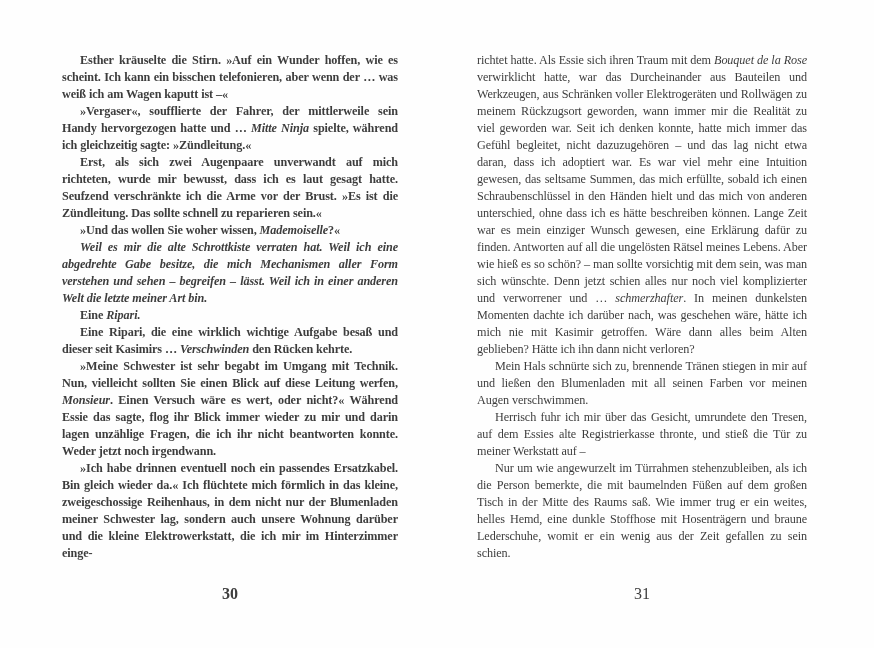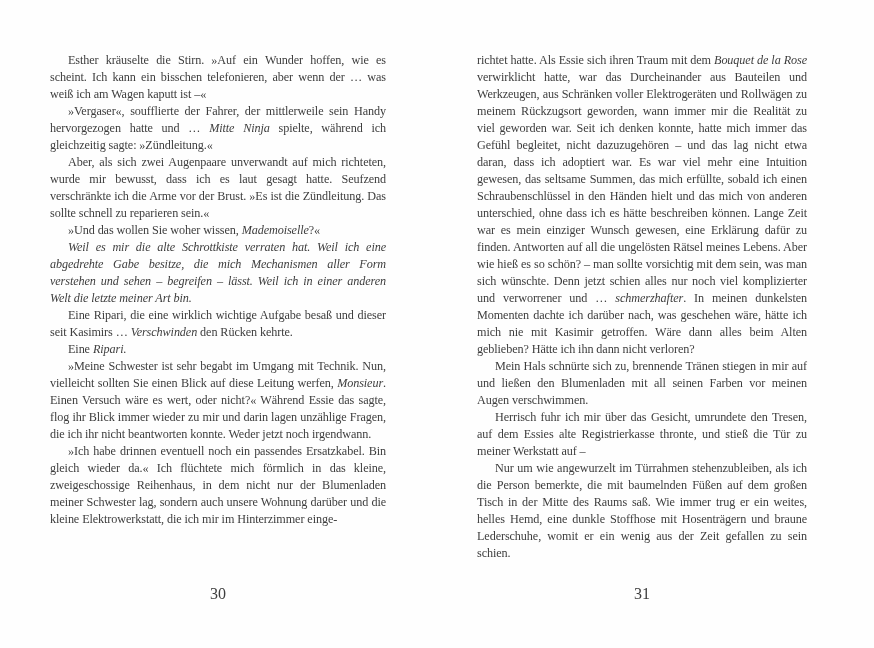--- a/index.html
+++ b/index.html
@@ -17,21 +17,21 @@
   .spread {
     position: relative;
     width: 874px;
     height: 648px;
   }
   .page {
     position: absolute;
     top: 52px;
     height: 560px;
   }
-  .page.left  { left: 50px;  width: 336px; }
+  .page.left  { left: 62px;  width: 336px; font-weight: bold; }
   .page.right { left: 477px; width: 330px; }
   .text p {
     margin: 0;
     font-size: 12.2px;
     line-height: 17px;
     letter-spacing: -0.1px;
     text-align: justify;
     hyphens: auto;
     -webkit-hyphens: auto;
   }
@@ -49,25 +49,25 @@
 </style>
 </head>
 <body>
 
 <div class="spread">
 
   <section class="page left" lang="de">
     <div class="text">
         <p class="indent"><span>Esther kräuselte die Stirn. »Auf ein Wunder hoffen, wie es scheint. Ich kann ein bisschen telefonieren, aber wenn der … was weiß ich am Wagen kaputt ist –«</span></p>
         <p class="indent"><span>»Vergaser«, soufflierte der Fahrer, der mittlerweile sein Handy hervorgezogen hatte und … </span><span class="italic">Mitte Ninja</span><span> spielte, während ich gleichzeitig sagte: »Zündleitung.«</span></p>
-        <p class="indent"><span>Aber, als sich zwei Augenpaare unverwandt auf mich richteten, wurde mir bewusst, dass ich es laut gesagt hatte. Seufzend verschränkte ich die Arme vor der Brust. »Es ist die Zündleitung. Das sollte schnell zu reparieren sein.«</span></p>
+        <p class="indent"><span>Erst, als sich zwei Augenpaare unverwandt auf mich richteten, wurde mir bewusst, dass ich es laut gesagt hatte. Seufzend verschränkte ich die Arme vor der Brust. »Es ist die Zündleitung. Das sollte schnell zu reparieren sein.«</span></p>
         <p class="indent"><span>»Und das wollen Sie woher wissen, </span><span class="italic">Mademoiselle</span><span>?«</span></p>
         <p class="indent"><span class="italic">Weil es mir die alte Schrottkiste verraten hat. Weil ich eine abgedrehte Gabe besitze, die mich Mechanismen aller Form verstehen und sehen – begreifen – lässt. Weil ich in einer anderen Welt die letzte meiner Art bin.</span></p>
+        <p class="indent"><span>Eine </span><span class="italic">Ripari.</span></p>
         <p class="indent"><span>Eine Ripari, die eine wirklich wichtige Aufgabe besaß und dieser seit Kasimirs … </span><span class="italic">Verschwinden</span><span> den Rücken kehrte.</span></p>
-        <p class="indent"><span>Eine </span><span class="italic">Ripari.</span></p>
         <p class="indent"><span>»Meine Schwester ist sehr begabt im Umgang mit Technik. Nun, vielleicht sollten Sie einen Blick auf diese Leitung werfen, </span><span class="italic">Monsieur</span><span>. Einen Versuch wäre es wert, oder nicht?« Während Essie das sagte, flog ihr Blick immer wieder zu mir und darin lagen unzählige Fragen, die ich ihr nicht beantworten konnte. Weder jetzt noch irgendwann.</span></p>
         <p class="indent"><span>»Ich habe drinnen eventuell noch ein passendes Ersatzkabel. Bin gleich wieder da.« Ich flüchtete mich förmlich in das kleine, zweigeschossige Reihenhaus, in dem nicht nur der Blumenladen meiner Schwester lag, sondern auch unsere Wohnung darüber und die kleine Elektrowerkstatt, die ich mir im Hinterzimmer einge-</span></p>
       </div>
     <div class="pagenum">30</div>
   </section>
 
   <section class="page right" lang="de">
     <div class="text">
         <p><span>richtet hatte. Als Essie sich ihren Traum mit dem </span><span class="italic">Bouquet de la Rose</span><span> verwirklicht hatte, war das Durcheinander aus Bauteilen und Werkzeugen, aus Schränken voller Elektrogeräten und Rollwägen zu meinem Rückzugsort geworden, wann immer mir die Realität zu viel geworden war. Seit ich denken konnte, hatte mich immer das Gefühl begleitet, nicht dazuzugehören – und das lag nicht etwa daran, dass ich adoptiert war. Es war viel mehr eine Intuition gewesen, das seltsame Summen, das mich erfüllte, sobald ich einen Schraubenschlüssel in den Händen hielt und das mich von anderen unterschied, ohne dass ich es hätte beschreiben können. Lange Zeit war es mein einziger Wunsch gewesen, eine Erklärung dafür zu finden. Antworten auf all die ungelösten Rätsel meines Lebens. Aber wie hieß es so schön? – man sollte vorsichtig mit dem sein, was man sich wünschte. Denn jetzt schien alles nur noch viel komplizierter und verworrener und … </span><span class="italic">schmerzhafter</span><span>. In meinen dunkelsten Momenten dachte ich darüber nach, was geschehen wäre, hätte ich mich nie mit Kasimir getroffen. Wäre dann alles beim Alten geblieben? Hätte ich ihn dann nicht verloren?</span></p>
         <p class="indent"><span>Mein Hals schnürte sich zu, brennende Tränen stiegen in mir auf und ließen den Blumenladen mit all seinen Farben vor meinen Augen verschwimmen.</span></p>

